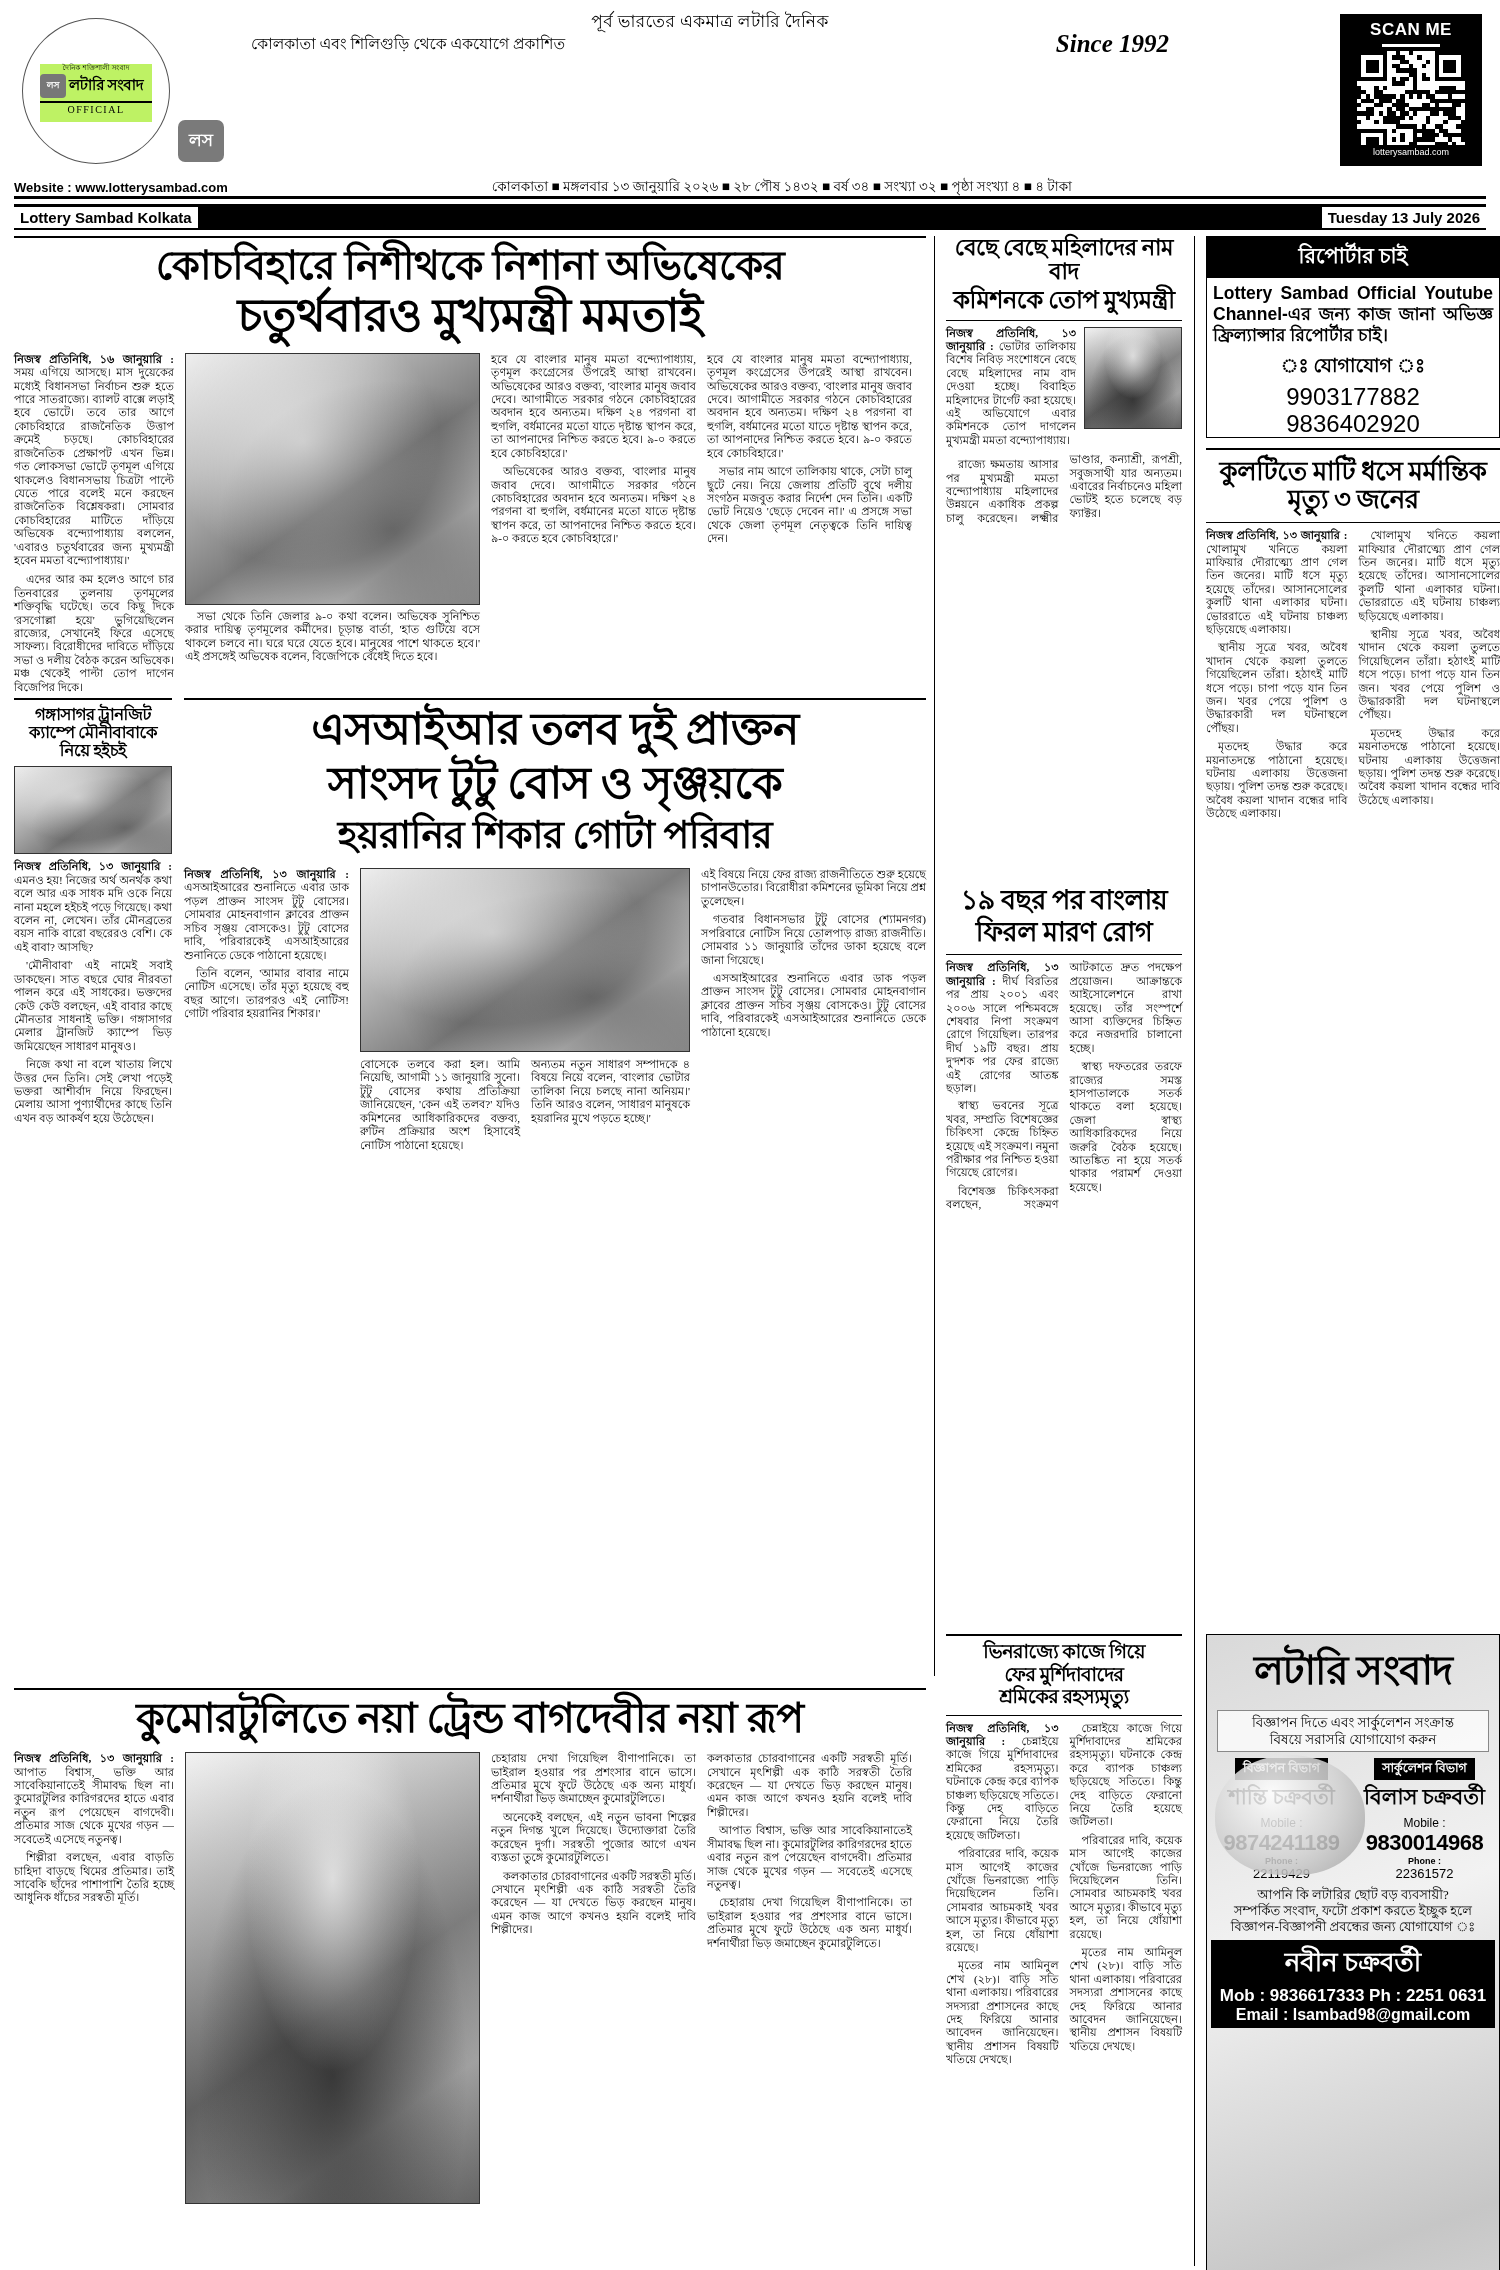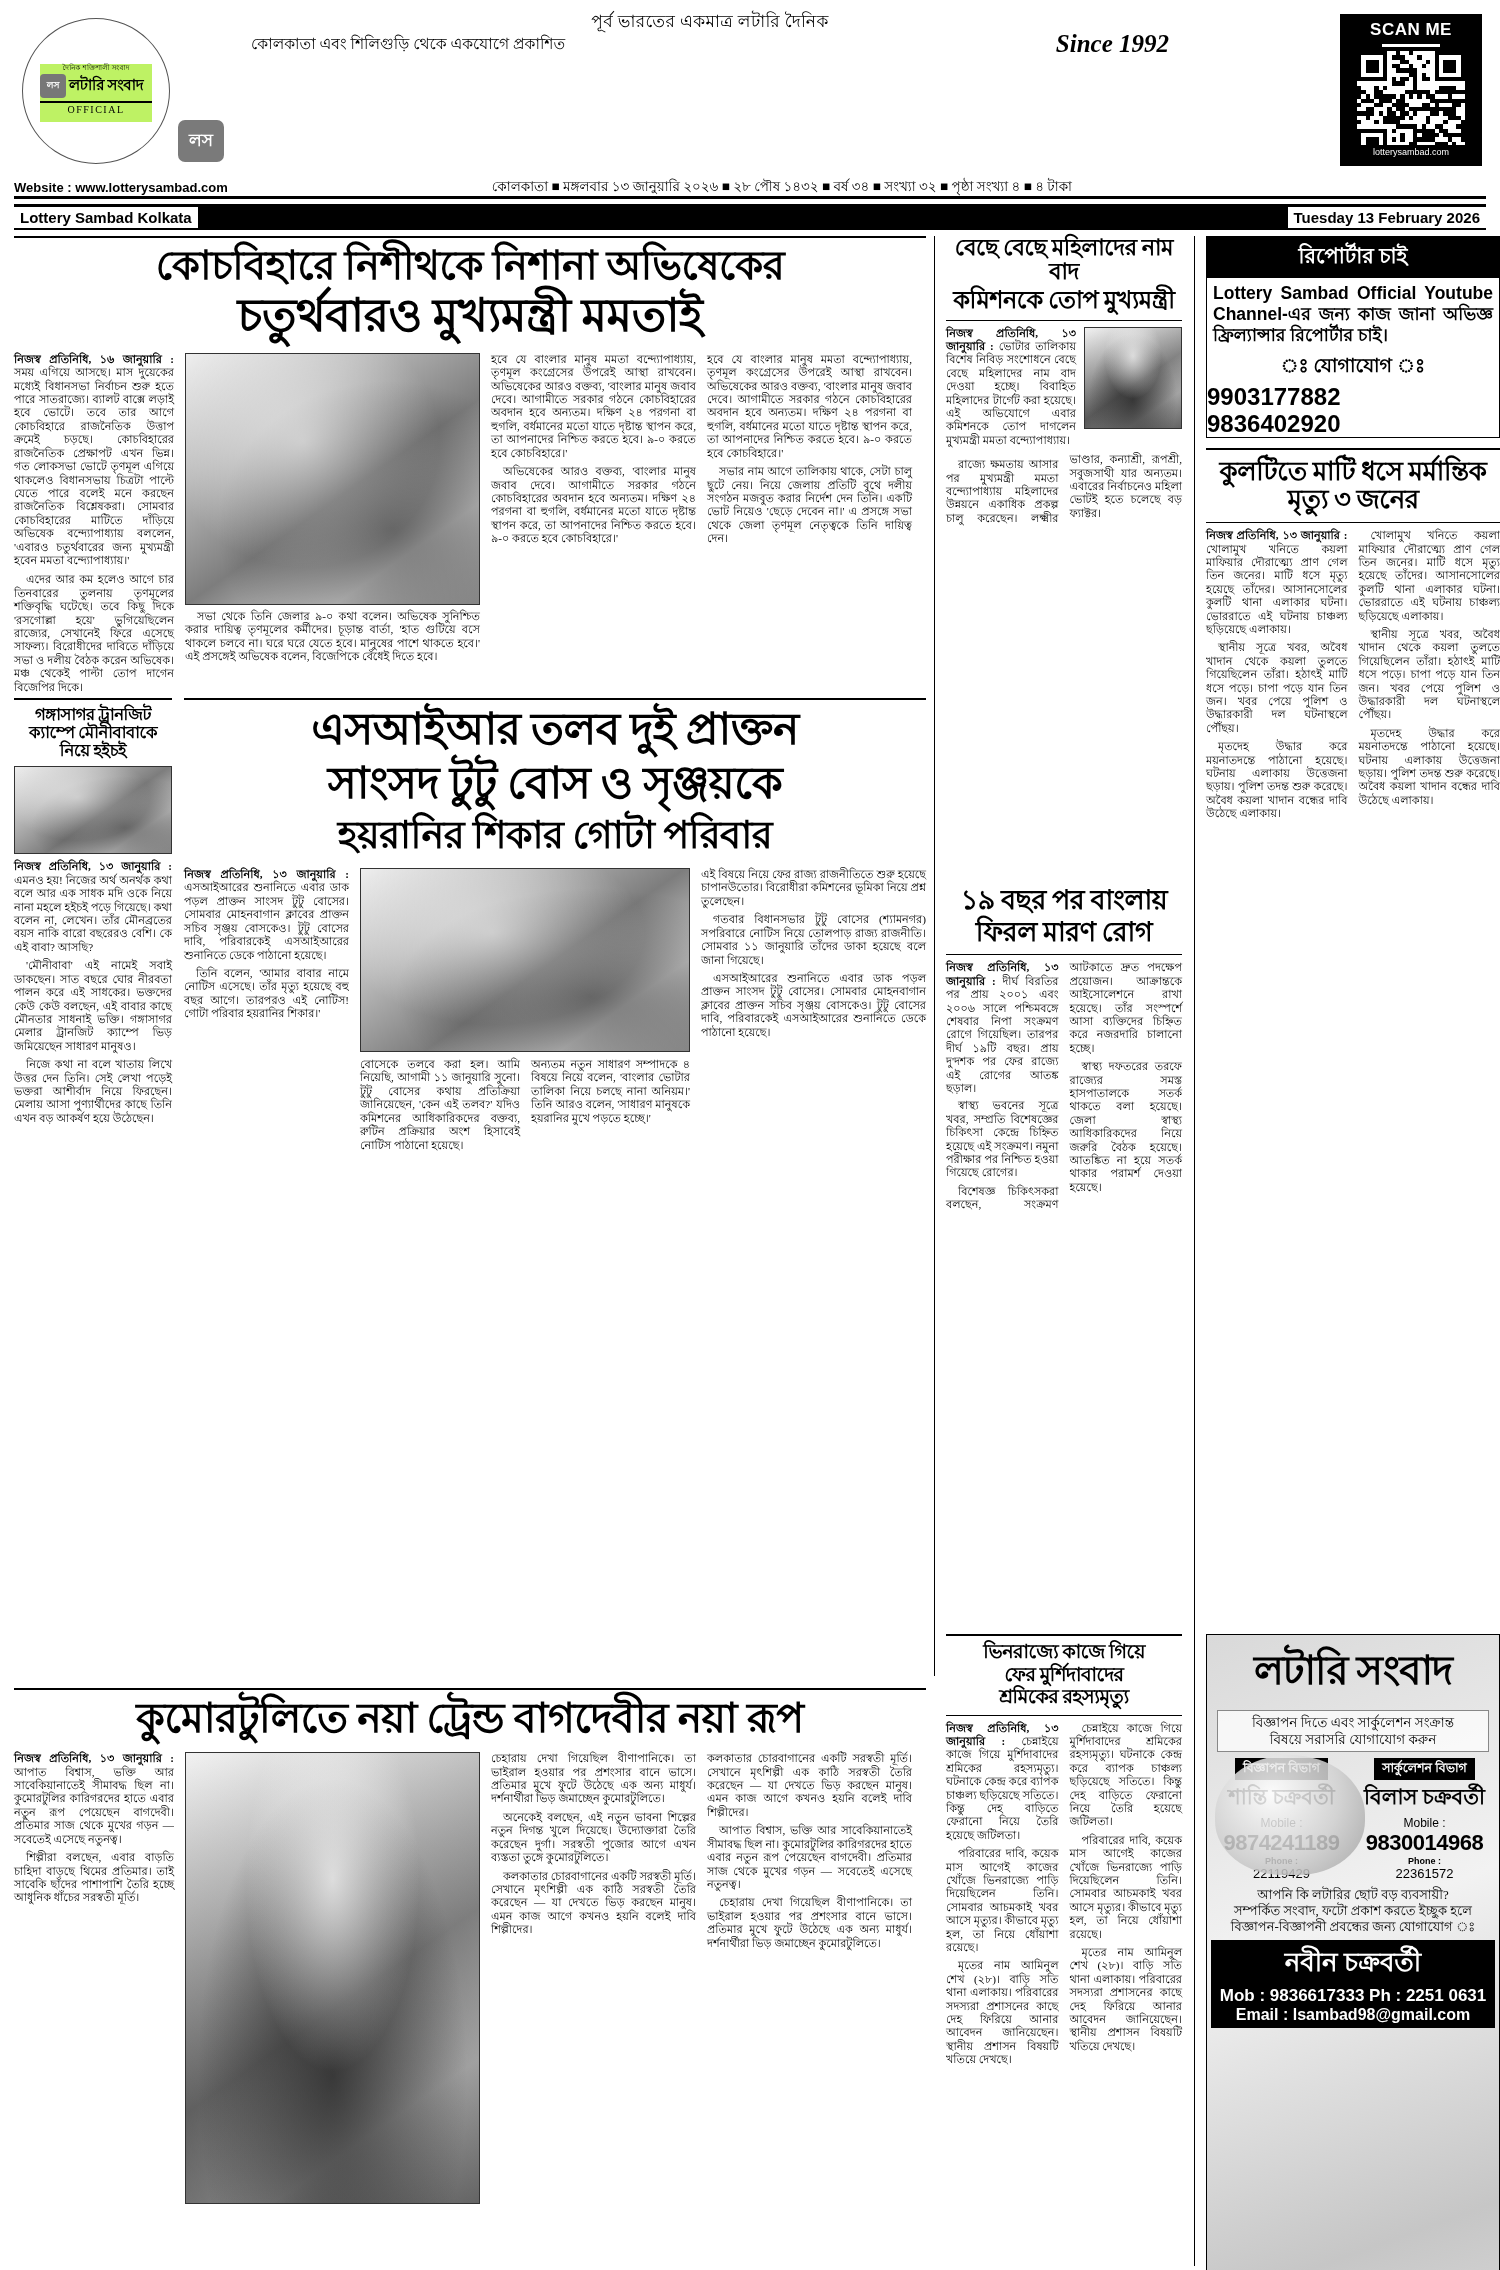--- a/index.html
+++ b/index.html
@@ -68,21 +68,21 @@
 
   
   .lead-hl1{font-size:40px;}
   .lead-hl2{font-size:46px;}
 
   
   .adbox{border:1px solid #000;box-sizing:border-box;}
   .adbox .cap{background:#000;color:#fff;text-align:center;font-weight:bold;font-size:21px;padding:3px 0;}
   .adbox .bd{padding:5px 6px;text-align:justify;font-size:17.5px;line-height:21px;font-weight:bold;font-family:"Liberation Sans",sans-serif;}
   .adbox .ctr{text-align:center;font-size:19px;font-weight:bold;}
-  .adbox .ph{text-align:left;font-size:24px;font-weight:bold;font-family:"Liberation Sans",sans-serif;line-height:27px;}
+  .adbox .ph{text-align:center;font-size:24px;font-weight:normal;font-family:"Liberation Sans",sans-serif;line-height:27px;}
 
   
   .bigad{position:relative;border:1px solid #000;box-sizing:border-box;overflow:hidden;
          background:linear-gradient(160deg,#d9d9d9,#f2f2f2 35%,#c6c6c6 70%,#e8e8e8);}
   .bigad .logo{text-align:center;font-size:40px;font-weight:bold;letter-spacing:-1px;padding-top:4px;}
   .bigad .subbar{margin:4px 10px 0;border:1px solid #888;background:rgba(255,255,255,.72);text-align:center;font-size:13.5px;line-height:17px;padding:3px 2px;}
   .bigad .two{display:flex;gap:6px;margin:6px 6px 0;}
   .bigad .cell{flex:1;text-align:center;}
   .bigad .cell .dept{background:#000;color:#fff;font-size:12.5px;font-weight:bold;display:inline-block;padding:1px 8px;}
   .bigad .cell .nm{font-size:21px;font-weight:bold;margin-top:1px;}
@@ -414,21 +414,21 @@
 
     <div class="mh-infobar">
       <div class="mh-web">Website : www.lotterysambad.com</div>
       <div class="mh-issue">কোলকাতা ■ মঙ্গলবার ১৩ জানুয়ারি ২০২৬ ■ ২৮ পৌষ ১৪৩২ ■ বর্ষ ৩৪ ■ সংখ্যা ৩২ ■ পৃষ্ঠা সংখ্যা ৪ ■ ৪ টাকা</div>
       <div style="width:150px"></div>
     </div>
     <div class="rule-thick"></div>
 
     <div class="datebar">
       <div class="dbl">Lottery Sambad Kolkata</div>
-      <div class="dbr">Tuesday 13 February 2026</div>
+      <div class="dbr">Tuesday 13 July 2026</div>
     </div>
   </div>
 
   <div class="content">
 
     <div class="vrule" style="left:920px;top:0;height:1440px;"></div>
     <div class="vrule" style="left:1180px;top:0;height:2030px;"></div>
 
     <div style="position:absolute;left:0;top:0;width:912px;">
       <div class="hr" style="margin-bottom:6px"></div>

